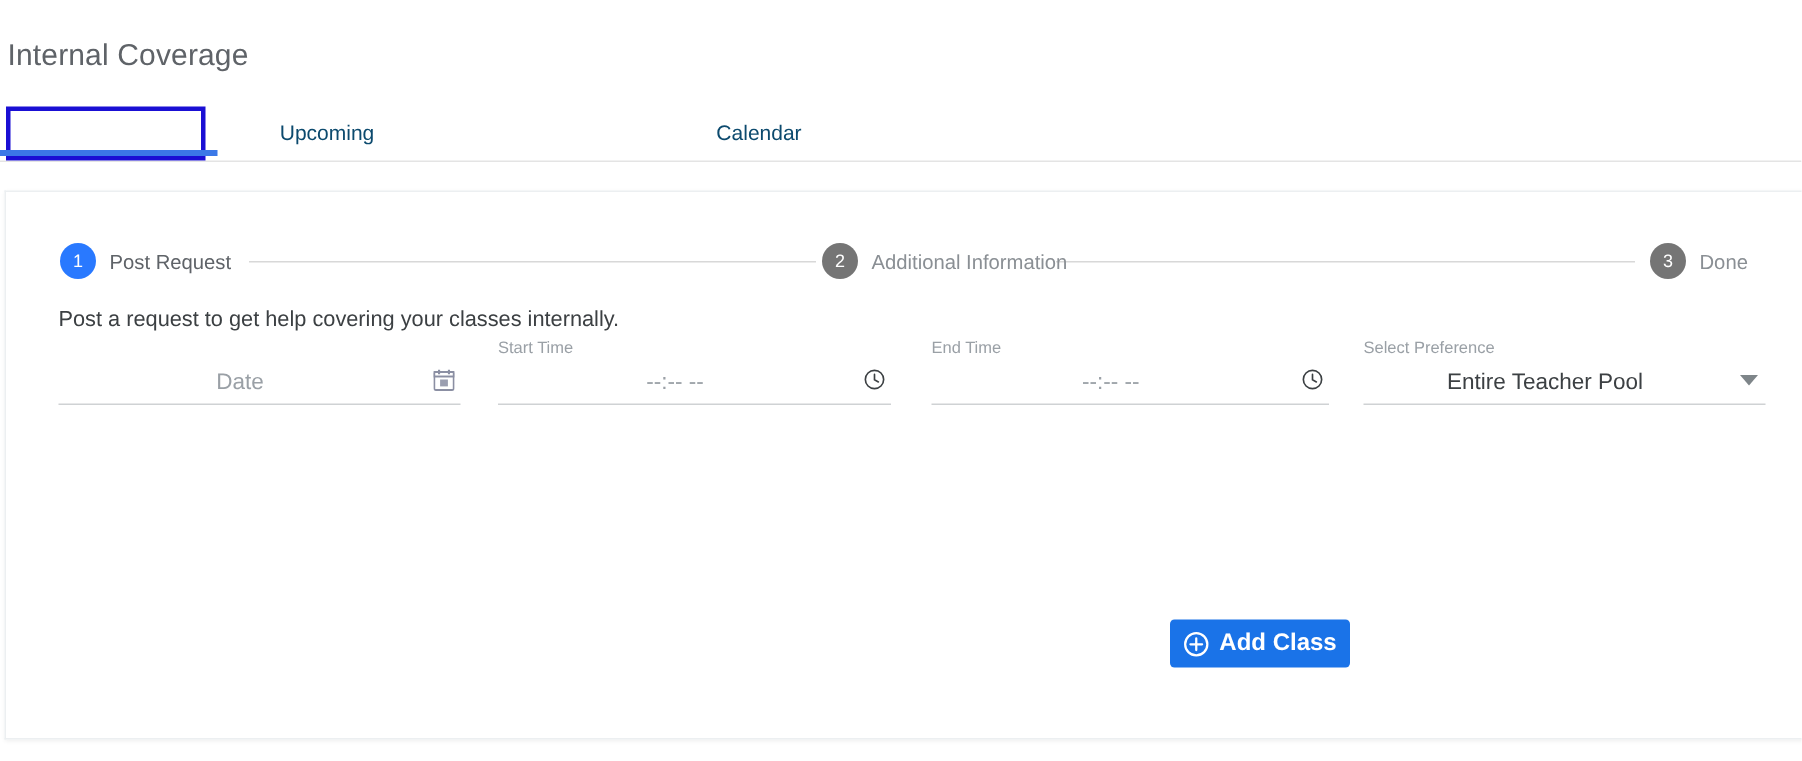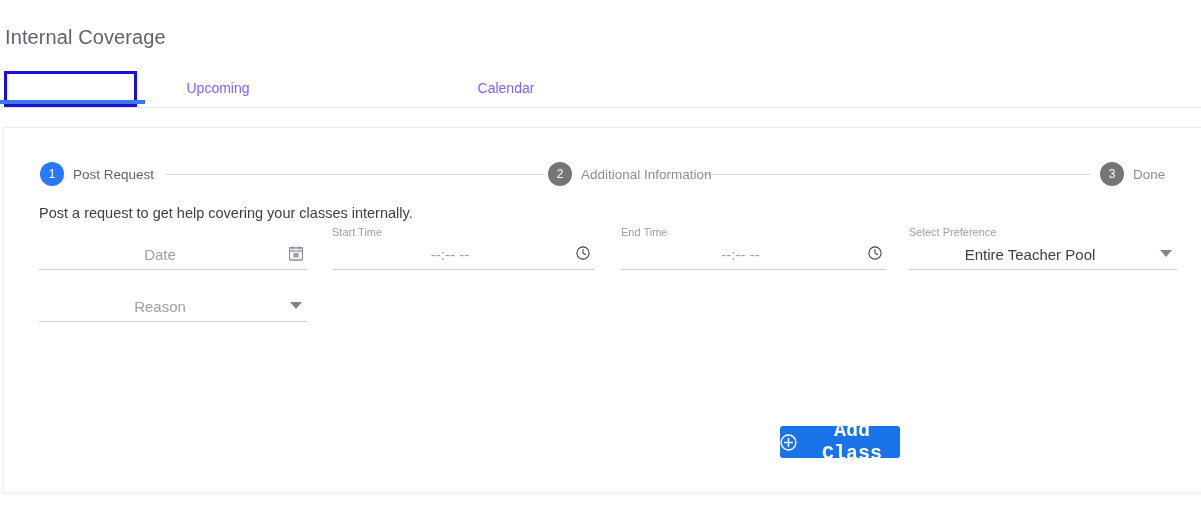--- a/index.html
+++ b/index.html
@@ -39,21 +39,21 @@
     height: 38px;
     border-bottom: 1px solid #e4e4e4;
   }
   .tab {
     position: absolute;
     top: 0;
     height: 37px;
     line-height: 37px;
     text-align: center;
     font-size: 14px;
-    color: #8b5cf6;
+    color: #0c4a6e;
     cursor: pointer;
     white-space: nowrap;
     background: transparent;
     border: none;
     padding: 0;
     font-family: "Liberation Sans", sans-serif;
   }
   .tab.active {
     color: #7aa6e8;
   }
@@ -189,29 +189,29 @@
     width: 0; height: 0;
     border-left: 6px solid transparent;
     border-right: 6px solid transparent;
     border-top: 7px solid #7e8589;
   }
 
   
   .btn-add-class {
     position: absolute;
     left: 776px;
-    top: 298px;
+    top: 285px;
     width: 120px;
     height: 32px;
     background: #1a73e8;
     border: none;
     border-radius: 3px;
     color: #ffffff;
-    font-family: Liberation Mono, monospace;
-    font-size: 20px;
+    font-family: Liberation Sans, sans-serif;
+    font-size: 16px;
     font-weight: bold;
     cursor: pointer;
     display: flex;
     align-items: center;
     justify-content: center;
     gap: 7px;
     padding: 0;
   }
   .plus-circle-icon {
     width: 17px; height: 17px;
@@ -294,26 +294,20 @@
     </div>
 
     <div class="field" style="left:905px; top:115px; width:268px;">
       <span class="field-toplabel">Select Preference</span>
       <input class="field-input field-value" type="text" readonly="" value="Entire Teacher Pool" style="">
       <span class="field-trailing">
         <span class="caret-down"></span>
       </span>
     </div>
 
-    <div class="field" style="left:35px; top:167px; width:268px;">
-      <input class="field-input" type="text" readonly="" placeholder="Reason" style="">
-      <span class="field-trailing">
-        <span class="caret-down"></span>
-      </span>
-    </div>
 
     <button class="btn-add-class">
       <span class="plus-circle-icon">
         <svg width="17" height="17" viewBox="0 0 17 17" aria-hidden="true">
           <circle cx="8.5" cy="8.5" r="7.4" fill="none" stroke="#ffffff" stroke-width="1.5"></circle>
           <path d="M8.5 4.6 V12.4 M4.6 8.5 H12.4" stroke="#ffffff" stroke-width="1.5" stroke-linecap="round"></path>
         </svg>
       </span>
       <span>Add Class</span>
     </button>

